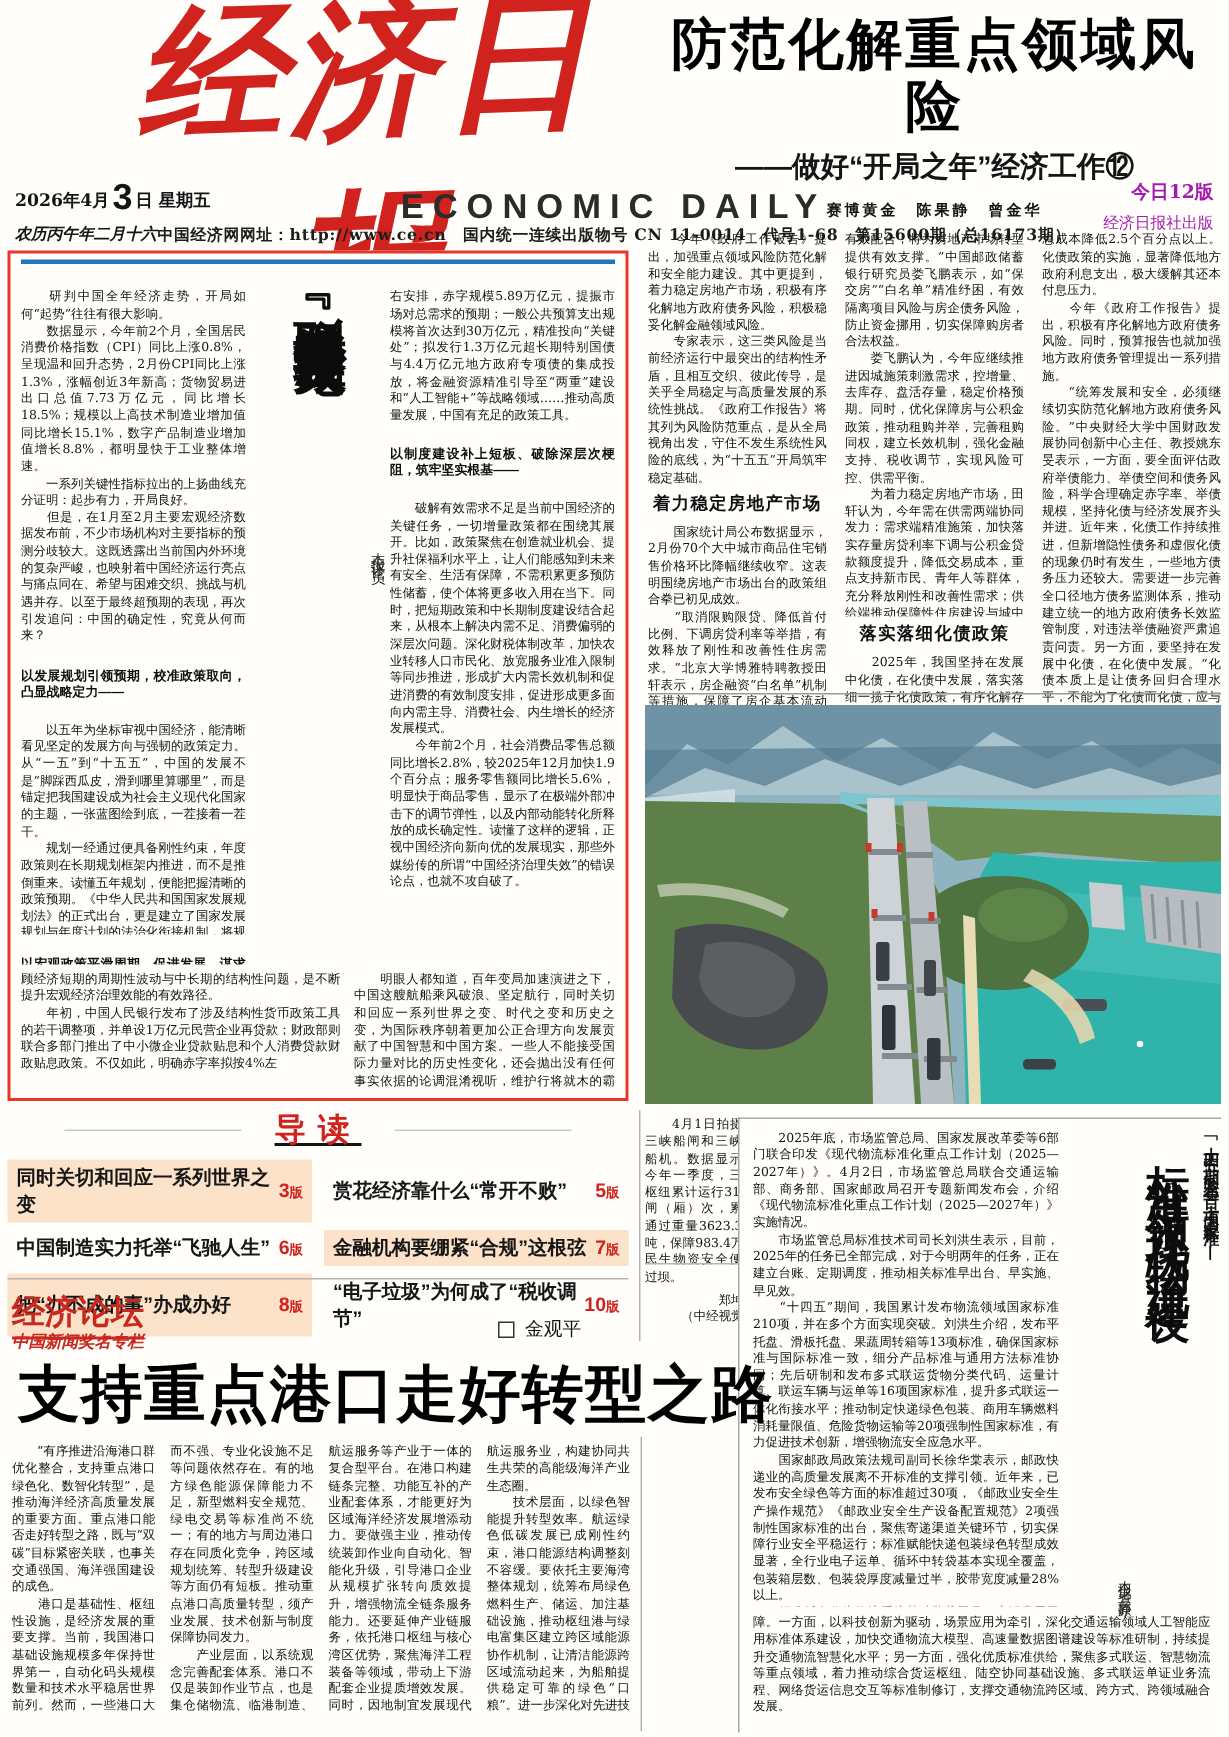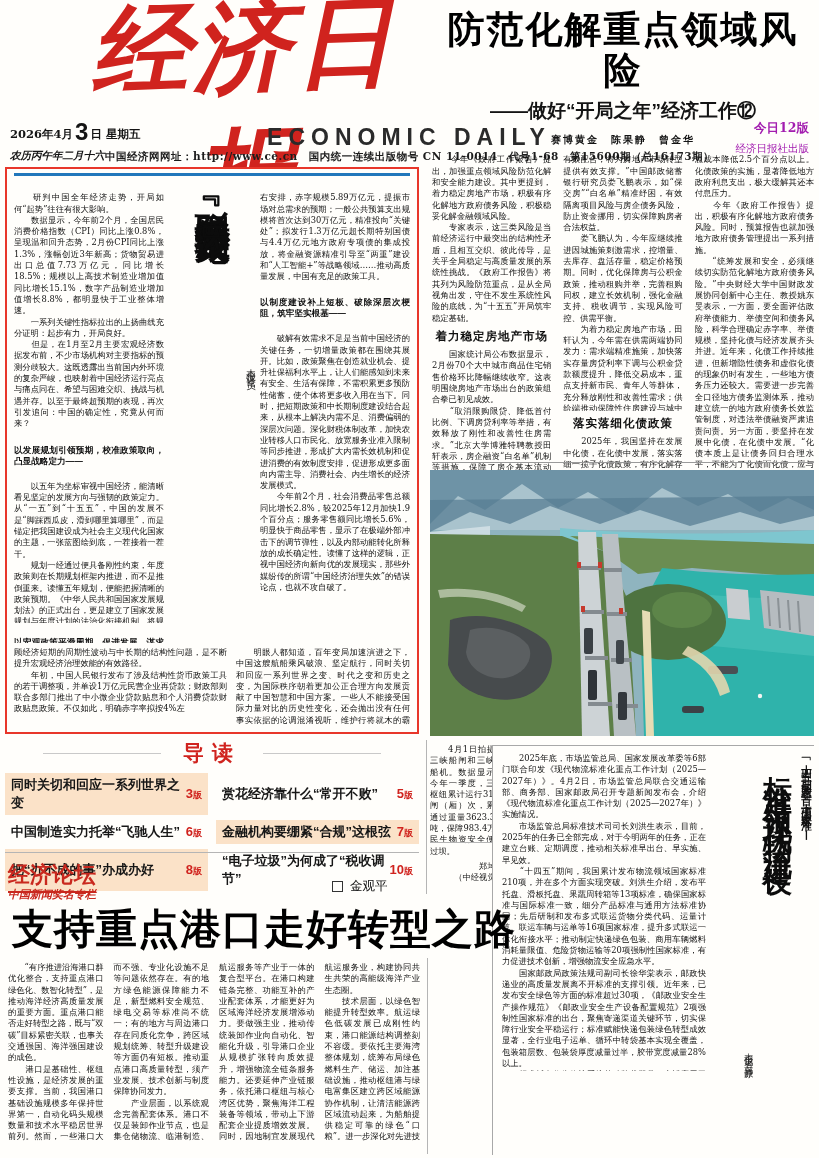--- a/index.html
+++ b/index.html
@@ -70,21 +70,21 @@
   .std-main{width:204px;overflow:hidden;}
   .std-head-block{flex:1;display:flex;flex-direction:row;justify-content:flex-end;gap:3px;padding-left:4px;}
   .std-byline{writing-mode:vertical-rl;font-size:9px;letter-spacing:2px;align-self:flex-end;margin-bottom:6px;color:#222;}
   .std-headline{writing-mode:vertical-rl;font-family:"Liberation Sans",sans-serif;font-weight:900;
         font-size:29px;letter-spacing:10px;line-height:1.35;color:#0c0c0c;height:308px;}
   .std-sidelabel{writing-mode:vertical-rl;font-size:10.5px;font-weight:bold;letter-spacing:3.5px;
         height:300px;color:#111;}
   .std-wide{margin-top:5px;width:305px;height:74px;overflow:hidden;}
   
   .daodu{position:absolute;left:5px;top:737px;width:414px;height:110px;}
-  .daodu-titlebar{display:flex;align-items:center;justify-content:center;gap:22px;margin:2px 0 6px 0;}
+  .daodu-titlebar{display:flex;align-items:center;justify-content:center;gap:22px;margin:2px 0 6px 0;text-decoration:underline;}
   .daodu-line{width:118px;height:1px;background:#c9c9c9;}
   .daodu-title{font-family:"Liberation Sans",sans-serif;font-weight:900;font-size:21px;
         color:#d0231e;letter-spacing:8px;}
   .daodu-grid{display:grid;grid-template-columns:1fr 1fr;gap:5px 8px;}
   .daodu-item{display:flex;justify-content:space-between;align-items:center;padding:3px 6px;}
   .daodu-item.hl{background:#fbe2c8;}
   .daodu-label{font-family:"Liberation Sans",sans-serif;font-weight:bold;font-size:13px;color:#161616;}
   .daodu-page{color:#d0231e;font-family:"Liberation Sans",sans-serif;font-weight:bold;font-size:13px;white-space:nowrap;}
   .daodu-page .suffix{font-size:9px;}
   
@@ -264,20 +264,21 @@
 　　“十四五”期间，我国累计发布物流领域国家标准210项，并在多个方面实现突破。刘洪生介绍，发布平托盘、滑板托盘、果蔬周转箱等13项标准，确保国家标准与国际标准一致，细分产品标准与通用方法标准协同；先后研制和发布多式联运货物分类代码、运量计算、联运车辆与运单等16项国家标准，提升多式联运一体化衔接水平；推动制定快递绿色包装、商用车辆燃料消耗量限值、危险货物运输等20项强制性国家标准，有力促进技术创新，增强物流安全应急水平。
 　　国家邮政局政策法规司副司长徐华棠表示，邮政快递业的高质量发展离不开标准的支撑引领。近年来，已发布安全绿色等方面的标准超过30项，《邮政业安全生产操作规范》《邮政业安全生产设备配置规范》2项强制性国家标准的出台，聚焦寄递渠道关键环节，切实保障行业安全平稳运行；标准赋能快递包装绿色转型成效显著，全行业电子运单、循环中转袋基本实现全覆盖，包装箱层数、包装袋厚度减量过半，胶带宽度减量28%以上。
 　　标准托盘作为物流系统基础装载器具，广泛应用于制造业、零售业、冷链物流等领域。“推广和使用标准托盘，可以显著提高仓储、装卸、搬运作业效率，降低物流成本和货损率，是推动物流全链条标准化、协同化发展的纽带。”商务部流通发展司副司长任择表示，“十四五”期间，我国托盘标准化率已从2021年的33.2%提高至2025年的38.5%。欧洲托盘协会还参照我国标准推出了欧标3号托盘，推动了国际物流统一标准的发展。下一步，商务部将继续落实落细计划各项任务，推动标准托盘等物流载具在商贸流通领域更广泛应用。
 　　交通运输部科技司副司长弓永军表示，下一步，将持续为提高综合运输效率、有效降低全社会物流成本提供标准保</div>
       <div class="std-head-block">
         <div class="std-byline">本报记者 郭静原</div>
         <div class="std-headline">标准引领现代物流建设</div>
         <div class="std-sidelabel">「十四五」期间发布二百一十项国家标准——</div>
       </div>
     </div>
+    <div class="std-wide bodytext">障。一方面，以科技创新为驱动，场景应用为牵引，深化交通运输领域人工智能应用标准体系建设，加快交通物流大模型、高速量数据图谱建设等标准研制，持续提升交通物流智慧化水平；另一方面，强化优质标准供给，聚焦多式联运、智慧物流等重点领域，着力推动综合货运枢纽、陆空协同基础设施、多式联运单证业务流程、网络货运信息交互等标准制修订，支撑交通物流跨区域、跨方式、跨领域融合发展。</div>
   </div>
 
   <div class="daodu">
     <div class="daodu-titlebar">
       <div class="daodu-line"></div>
       <div class="daodu-title">导读</div>
       <div class="daodu-line"></div>
     </div>
     <div class="daodu-grid">
       <div class="daodu-item hl">

